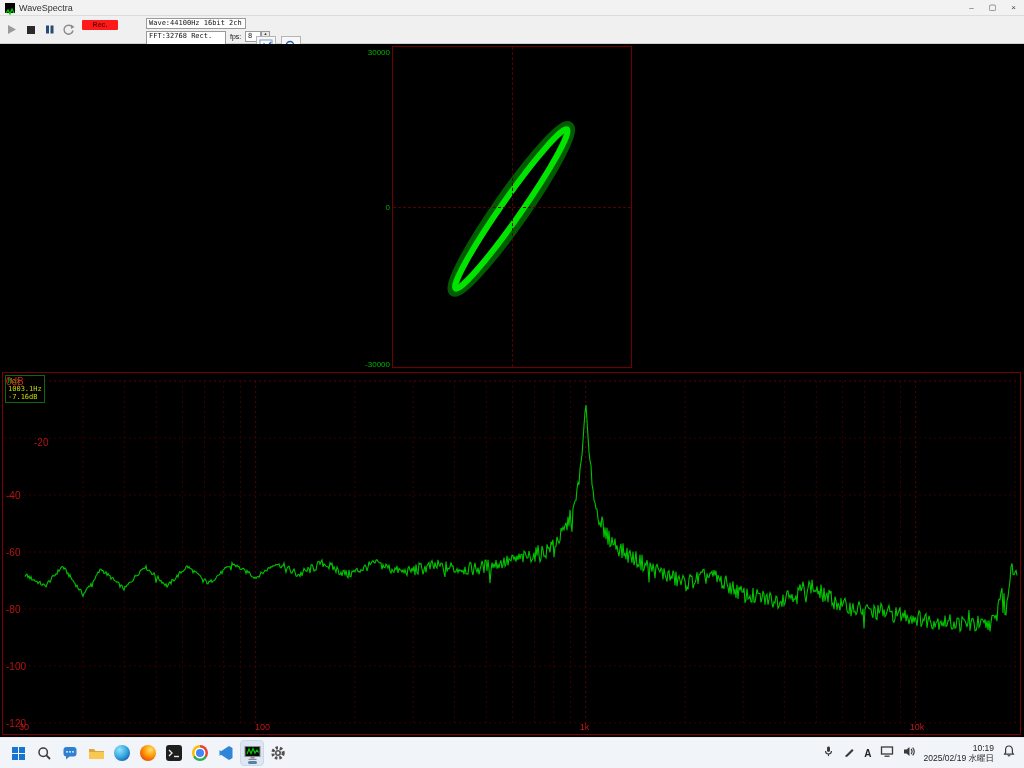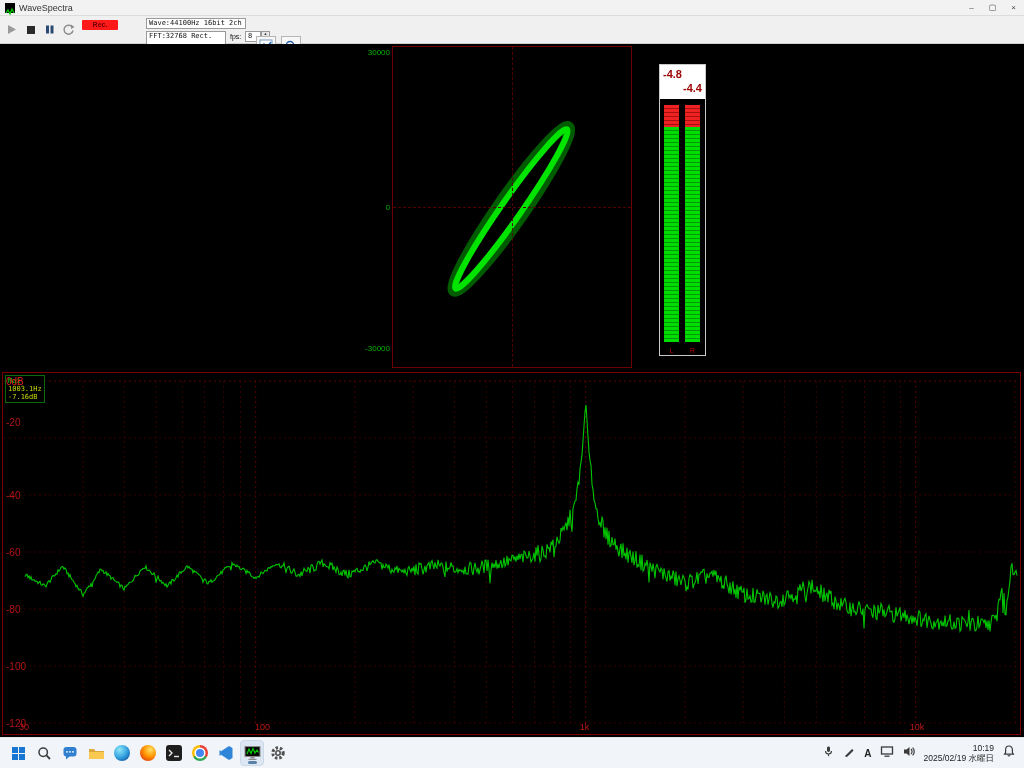--- a/index.html
+++ b/index.html
@@ -24,21 +24,21 @@
 .spin{position:absolute;left:261px;top:15px;width:9px;height:11px;display:flex;flex-direction:column}
 .spin span{flex:1;background:#e8e8e8;border:1px solid #9a9a9a;font-size:4px;line-height:4px;text-align:center;color:#333}
 .icon-btn{position:absolute;top:20px;width:20px;height:20px;background:#f7f7f7;border:1px solid #b5b5b5;display:flex;align-items:center;justify-content:center}
 .b1{left:256px}.b2{left:281px}
 
 .main{position:absolute;left:0;top:44px;width:1024px;height:693px;background:#000}
 .lissa-box{position:absolute;left:392px;top:2px;width:240px;height:322px;border:1px solid #6e0000}
 .lissa-h{position:absolute;left:0;right:0;top:50%;border-top:1px dashed #520000}
 .lissa-v{position:absolute;top:0;bottom:0;left:50%;border-left:1px dashed #520000}
 .lissa-label{position:absolute;width:42px;text-align:right;left:348px;font-size:8px;color:#00b400}
-.ll-top{top:4px}.ll-mid{top:159px}.ll-bot{top:300px}
+.ll-top{top:4px}.ll-mid{top:159px}.ll-bot{top:316px}
 
 .meter-panel{position:absolute;left:659px;top:20px;width:47px;height:292px;border:1px solid #c9c9c9;background:#000}
 .meter-readout{position:absolute;left:0;top:0;right:0;height:34px;background:#fff;color:#9c0000;font-size:11px;font-weight:bold;line-height:14px;padding:2px 3px 0}
 .mr-left{text-align:left}.mr-right{text-align:right}
 .meter-bars{position:absolute;left:0;right:0;top:40px;bottom:13px}
 .mbar{position:absolute;top:0;bottom:0;width:15px}
 .mbar.l{left:4px}.mbar.r{left:25px}
 .mzone-red{position:absolute;left:0;right:0;top:0;height:22px;background:repeating-linear-gradient(to bottom,#ee2222 0 3px,#a80f0f 3px 4px)}
 .mzone-green{position:absolute;left:0;right:0;top:22px;bottom:0;background:repeating-linear-gradient(to bottom,#00dd00 0 3px,#00990a 3px 4px)}
 .mlabel{position:absolute;bottom:1px;width:15px;text-align:center;font-size:7px;color:#b40000}
@@ -138,38 +138,20 @@
 
   <div class="lissa-box">
     <div class="lissa-h"></div>
     <div class="lissa-v"></div>
     <svg width="238" height="320" viewBox="0 0 240 322">
         <ellipse cx="119.28" cy="162.932" rx="13" ry="101" transform="rotate(35 119.28 162.932)" fill="none" stroke="#015c01" stroke-width="11"></ellipse>
         <ellipse cx="119.28" cy="162.932" rx="10" ry="98" transform="rotate(35 119.28 162.932)" fill="none" stroke="#00e400" stroke-width="6"></ellipse>
       </svg>
   </div>
 
-  <div class="meter-panel">
-    <div class="meter-readout">
-      <div class="mr-left">-4.8</div>
-      <div class="mr-right">-4.4</div>
-    </div>
-    <div class="meter-bars">
-      <div class="mbar l">
-        <div class="mzone-red"></div>
-        <div class="mzone-green"></div>
-      </div>
-      <div class="mbar r">
-        <div class="mzone-red"></div>
-        <div class="mzone-green"></div>
-      </div>
-    </div>
-    <span class="mlabel ml-l">L</span>
-    <span class="mlabel ml-r">R</span>
-  </div>
 
   <div class="spectrum-panel">
     <svg width="1017" height="361" viewBox="0 0 1017 361">
         <line x1="1" y1="8" x2="1016" y2="8" stroke="#5c0000" stroke-dasharray="2 3"></line>
         <line x1="1" y1="65" x2="1016" y2="65" stroke="#380000" stroke-dasharray="2 3"></line>
         <line x1="1" y1="122" x2="1016" y2="122" stroke="#380000" stroke-dasharray="2 3"></line>
         <line x1="1" y1="179" x2="1016" y2="179" stroke="#380000" stroke-dasharray="2 3"></line>
         <line x1="1" y1="236" x2="1016" y2="236" stroke="#380000" stroke-dasharray="2 3"></line>
         <line x1="1" y1="293" x2="1016" y2="293" stroke="#380000" stroke-dasharray="2 3"></line>
         <line x1="1" y1="350" x2="1016" y2="350" stroke="#380000" stroke-dasharray="2 3"></line>
@@ -201,21 +183,21 @@
         <line x1="582.6601014308862" y1="8" x2="582.6601014308862" y2="350" stroke="#5c0000" stroke-dasharray="2 3"></line>
         <line x1="912.6601014308862" y1="8" x2="912.6601014308862" y2="350" stroke="#5c0000" stroke-dasharray="2 3"></line>
         <polyline points="22,203.6 23,201.9 24,201.2 25,204.6 26,203.0 27,206.0 28,203.6 29,207.1 30,207.0 31,206.7 32,208.0 33,208.4 34,208.3 35,210.7 36,209.2 37,208.5 38,211.9 39,212.4 40,210.9 41,211.2 42,212.6 43,213.8 44,211.0 45,208.6 46,207.7 47,209.2 48,206.7 49,203.4 50,202.5 51,203.1 52,202.5 53,200.8 54,201.3 55,196.8 56,198.2 57,196.8 58,194.6 59,193.6 60,193.7 61,196.1 62,194.8 63,196.2 64,200.8 65,200.0 66,203.8 67,201.6 68,204.8 69,206.7 70,207.3 71,209.3 72,210.6 73,213.8 74,212.3 75,215.3 76,217.1 77,216.2 78,216.9 79,221.1 80,223.2 81,220.4 82,219.5 83,217.0 84,215.1 85,214.3 86,212.9 87,213.4 88,210.6 89,214.1 90,208.9 91,207.1 92,206.0 93,202.8 94,201.2 95,199.1 96,199.6 97,196.2 98,196.3 99,197.8 100,197.4 101,200.5 102,200.1 103,198.8 104,202.4 105,200.4 106,202.3 107,202.7 108,206.3 109,204.8 110,204.6 111,206.9 112,207.9 113,208.4 114,209.3 115,208.8 116,209.8 117,214.2 118,211.9 119,212.4 120,215.6 121,217.2 122,213.3 123,213.8 124,212.1 125,211.5 126,209.7 127,209.2 128,209.2 129,208.6 130,207.8 131,205.5 132,202.4 133,203.1 134,202.5 135,202.4 136,201.3 137,198.0 138,197.0 139,196.5 140,195.5 141,195.4 142,195.4 143,192.8 144,197.3 145,197.5 146,197.1 147,198.2 148,199.6 149,201.5 150,201.2 151,199.9 152,202.6 153,209.7 154,205.5 155,203.2 156,206.6 157,208.1 158,207.6 159,210.3 160,209.3 161,210.8 162,212.6 163,210.9 164,214.1 165,212.4 166,210.0 167,208.8 168,211.0 169,206.6 170,206.6 171,208.0 172,206.8 173,204.8 174,202.3 175,204.0 176,200.1 177,198.7 178,200.2 179,198.5 180,198.5 181,197.3 182,196.4 183,193.5 184,192.8 185,194.9 186,193.6 187,195.5 188,195.8 189,196.2 190,199.8 191,197.6 192,199.0 193,198.6 194,199.8 195,200.7 196,201.8 197,202.3 198,204.0 199,205.5 200,209.2 201,206.7 202,205.9 203,207.4 204,210.7 205,210.8 206,208.4 207,208.6 208,206.7 209,209.2 210,208.1 211,207.5 212,206.8 213,205.1 214,203.1 215,202.3 216,202.0 217,201.1 218,198.2 219,200.6 220,197.0 221,196.4 222,194.6 223,194.6 224,193.5 225,193.7 226,193.7 227,193.4 228,197.3 229,189.7 230,191.9 231,191.0 232,192.4 233,193.8 234,192.0 235,193.7 236,193.4 237,196.1 238,196.6 239,196.0 240,195.1 241,195.9 242,197.2 243,200.4 244,197.4 245,199.7 246,198.6 247,200.3 248,202.9 249,203.7 250,204.0 251,205.3 252,204.2 253,205.5 254,203.8 255,203.3 256,204.3 257,202.1 258,198.9 259,199.8 260,200.6 261,199.0 262,197.2 263,197.7 264,198.0 265,194.9 266,194.7 267,195.3 268,193.6 269,193.8 270,192.6 271,193.0 272,192.6 273,191.4 274,191.9 275,191.6 276,190.9 277,193.9 278,194.9 279,192.9 280,192.9 281,190.0 282,195.5 283,199.3 284,195.4 285,193.6 286,193.3 287,196.7 288,199.9 289,200.1 290,197.6 291,196.0 292,199.1 293,203.0 294,203.3 295,201.8 296,201.4 297,203.3 298,198.7 299,202.9 300,199.2 301,195.4 302,196.9 303,198.0 304,198.5 305,194.4 306,195.3 307,200.2 308,191.9 309,191.6 310,193.8 311,198.1 312,197.0 313,197.2 314,191.3 315,188.4 316,188.3 317,191.2 318,188.7 319,186.9 320,193.9 321,190.8 322,191.9 323,193.1 324,193.7 325,193.8 326,195.7 327,189.7 328,191.6 329,190.2 330,197.2 331,193.8 332,196.3 333,199.3 334,194.0 335,196.1 336,201.4 337,201.6 338,199.1 339,202.9 340,197.8 341,197.2 342,202.3 343,197.2 344,203.3 345,204.7 346,196.9 347,203.7 348,203.7 349,198.1 350,198.7 351,197.5 352,198.9 353,196.0 354,195.4 355,198.6 356,198.4 357,199.3 358,196.7 359,197.4 360,197.5 361,193.2 362,192.0 363,193.7 364,197.9 365,194.3 366,188.5 367,191.7 368,190.6 369,188.6 370,187.6 371,189.6 372,190.1 373,187.2 374,186.7 375,188.3 376,189.2 377,189.9 378,190.0 379,196.3 380,191.6 381,194.5 382,194.6 383,191.1 384,192.6 385,195.1 386,191.6 387,198.3 388,200.1 389,196.3 390,198.3 391,199.2 392,194.9 393,196.5 394,192.8 395,200.0 396,195.5 397,196.7 398,197.2 399,199.1 400,196.9 401,199.8 402,196.5 403,200.3 404,202.3 405,195.2 406,193.6 407,197.1 408,199.1 409,194.8 410,198.4 411,193.2 412,202.3 413,191.2 414,199.8 415,201.1 416,189.9 417,191.1 418,190.6 419,196.0 420,201.4 421,197.1 422,192.8 423,199.5 424,192.7 425,191.1 426,189.5 427,196.2 428,189.4 429,187.5 430,192.1 431,195.8 432,189.3 433,193.6 434,195.1 435,186.9 436,191.8 437,193.1 438,190.1 439,190.3 440,194.2 441,199.6 442,204.0 443,188.6 444,198.6 445,195.2 446,195.7 447,194.2 448,189.4 449,193.1 450,192.9 451,198.7 452,199.3 453,198.5 454,195.6 455,199.6 456,196.5 457,197.9 458,197.1 459,198.9 460,197.3 461,201.3 462,193.7 463,200.8 464,200.9 465,201.1 466,192.8 467,189.2 468,190.2 469,198.7 470,202.0 471,194.6 472,189.8 473,196.1 474,199.2 475,194.6 476,201.3 477,196.7 478,193.0 479,187.9 480,191.9 481,200.0 482,187.2 483,187.1 484,197.9 485,186.7 486,196.3 487,210.3 488,197.2 489,189.5 490,194.9 491,190.6 492,194.5 493,187.0 494,195.6 495,191.6 496,195.0 497,190.2 498,187.2 499,195.2 500,191.9 501,184.6 502,193.3 503,191.1 504,182.7 505,192.3 506,185.6 507,186.8 508,187.8 509,182.2 510,182.5 511,186.6 512,183.5 513,188.7 514,182.6 515,186.8 516,180.6 517,186.1 518,181.5 519,181.4 520,189.1 521,178.1 522,179.1 523,182.5 524,185.1 525,184.8 526,178.1 527,183.0 528,189.0 529,186.9 530,185.3 531,179.5 532,188.6 533,174.2 534,182.7 535,172.2 536,181.9 537,188.7 538,186.2 539,173.1 540,176.8 541,183.5 542,183.0 543,184.8 544,171.4 545,174.8 546,174.7 547,179.3 548,168.8 549,171.3 550,166.7 551,184.1 552,173.8 553,173.1 554,163.9 555,167.6 556,170.2 557,167.7 558,155.0 559,157.6 560,154.1 561,156.8 562,152.4 563,149.6 564,157.1 565,143.8 566,153.1 567,136.7 568,150.7 569,158.8 570,135.6 571,131.4 572,128.1 573,127.4 574,115.7 575,109.3 576,111.7 577,95.8 578,88.9 579,81.9 580,67.7 581,52.7 582,39.0 583,32.1 584,47.8 585,63.4 586,78.9 587,87.5 588,92.2 589,111.5 590,116.3 591,127.1 592,129.8 593,135.7 594,135.9 595,145.8 596,151.6 597,149.6 598,154.5 599,143.5 600,148.0 601,164.5 602,154.2 603,166.3 604,154.9 605,171.6 606,157.8 607,173.5 608,172.6 609,164.1 610,171.6 611,171.9 612,165.6 613,176.7 614,172.4 615,178.9 616,183.3 617,175.2 618,170.8 619,184.9 620,170.2 621,183.1 622,179.9 623,186.4 624,174.7 625,189.6 626,179.7 627,177.8 628,183.6 629,189.8 630,178.6 631,192.1 632,188.1 633,178.2 634,194.5 635,191.9 636,193.3 637,181.6 638,197.3 639,181.9 640,198.1 641,196.6 642,190.4 643,192.3 644,187.0 645,193.9 646,209.4 647,189.6 648,193.1 649,198.7 650,190.5 651,197.0 652,205.1 653,193.5 654,191.4 655,194.7 656,197.3 657,199.0 658,195.1 659,196.9 660,206.5 661,195.4 662,201.4 663,205.1 664,208.7 665,198.7 666,197.7 667,207.6 668,203.2 669,205.9 670,197.6 671,200.7 672,212.5 673,198.5 674,213.3 675,205.5 676,202.9 677,207.3 678,211.9 679,206.4 680,202.5 681,204.8 682,207.7 683,218.1 684,213.9 685,216.5 686,205.6 687,201.7 688,203.4 689,203.2 690,215.3 691,211.6 692,209.8 693,206.4 694,199.1 695,211.0 696,201.3 697,201.3 698,198.8 699,199.4 700,196.6 701,196.2 702,204.2 703,210.6 704,200.3 705,204.3 706,204.4 707,200.1 708,200.1 709,198.4 710,203.6 711,197.1 712,202.5 713,197.7 714,209.1 715,202.1 716,205.2 717,208.0 718,202.8 719,215.4 720,212.8 721,215.7 722,205.6 723,202.6 724,211.0 725,214.1 726,220.5 727,209.6 728,221.5 729,214.8 730,208.3 731,221.4 732,215.8 733,224.9 734,211.8 735,225.9 736,213.8 737,217.4 738,212.9 739,219.0 740,219.2 741,214.8 742,229.8 743,226.8 744,215.6 745,226.0 746,225.3 747,222.9 748,228.9 749,229.0 750,215.1 751,229.1 752,229.1 753,223.1 754,216.3 755,220.2 756,220.5 757,220.3 758,229.4 759,225.5 760,217.9 761,221.1 762,231.8 763,223.0 764,221.2 765,231.6 766,226.4 767,219.7 768,221.8 769,230.3 770,234.5 771,228.8 772,230.0 773,223.2 774,224.1 775,235.3 776,233.6 777,229.0 778,228.5 779,233.8 780,221.5 781,232.4 782,230.4 783,223.9 784,218.1 785,217.9 786,224.7 787,222.3 788,225.4 789,221.1 790,229.0 791,225.9 792,226.2 793,222.3 794,231.3 795,215.0 796,216.7 797,211.3 798,218.0 799,215.3 800,208.6 801,214.2 802,224.0 803,229.3 804,220.1 805,215.0 806,208.5 807,211.0 808,220.5 809,206.8 810,216.3 811,218.7 812,217.6 813,218.4 814,213.3 815,221.2 816,217.7 817,225.3 818,211.5 819,222.2 820,228.9 821,214.7 822,228.1 823,222.6 824,219.8 825,229.3 826,216.9 827,220.2 828,218.0 829,232.1 830,230.2 831,236.2 832,223.6 833,227.3 834,236.9 835,229.8 836,232.8 837,237.4 838,225.0 839,233.7 840,230.5 841,227.3 842,225.3 843,229.4 844,237.8 845,239.9 846,240.2 847,229.5 848,243.2 849,236.1 850,230.2 851,239.0 852,238.3 853,241.5 854,239.5 855,232.6 856,228.4 857,232.1 858,239.7 859,241.3 860,235.5 861,255.4 862,236.3 863,232.9 864,231.7 865,234.0 866,235.3 867,236.0 868,236.0 869,242.0 870,244.8 871,232.5 872,234.6 873,245.6 874,246.5 875,232.0 876,240.4 877,237.9 878,230.4 879,232.6 880,243.2 881,236.4 882,243.6 883,242.2 884,238.5 885,235.0 886,232.5 887,238.7 888,238.7 889,238.2 890,248.2 891,249.2 892,246.0 893,234.2 894,243.3 895,240.4 896,237.5 897,234.4 898,248.1 899,243.7 900,239.7 901,245.0 902,237.0 903,248.5 904,241.7 905,245.6 906,251.2 907,245.4 908,243.3 909,250.7 910,242.9 911,249.3 912,244.1 913,247.2 914,252.9 915,242.6 916,237.8 917,239.3 918,253.7 919,251.4 920,245.8 921,247.7 922,242.4 923,240.8 924,254.8 925,247.6 926,242.9 927,247.0 928,250.4 929,255.2 930,255.9 931,248.1 932,254.3 933,250.0 934,248.5 935,245.5 936,256.7 937,249.4 938,248.1 939,253.2 940,249.5 941,253.4 942,242.6 943,253.5 944,252.7 945,247.8 946,247.6 947,241.4 948,253.5 949,256.1 950,255.5 951,248.6 952,255.2 953,254.5 954,245.2 955,245.1 956,246.3 957,258.2 958,256.5 959,243.8 960,245.3 961,246.3 962,247.8 963,250.5 964,254.0 965,249.1 966,237.1 967,257.8 968,249.5 969,245.4 970,245.7 971,249.7 972,257.9 973,257.6 974,253.6 975,242.9 976,254.3 977,252.4 978,246.2 979,246.1 980,247.2 981,249.6 982,246.3 983,254.9 984,247.7 985,256.9 986,247.2 987,258.4 988,249.3 989,242.4 990,242.2 991,242.6 992,245.3 993,241.9 994,248.2 995,231.5 996,226.2 997,226.7 998,218.8 999,215.2 1000,240.0 1001,220.3 1002,241.6 1003,241.9 1004,227.6 1005,224.0 1006,215.3 1007,207.7 1008,193.5 1009,190.4 1010,201.5 1011,201.6 1012,199.3 1013,197.6 1014,202.5" fill="none" stroke="#00c400" stroke-width="1.1"></polyline>
       </svg>
     <div class="sp-readout">
       <div class="t">Max</div>
       <div class="v">1003.1Hz</div>
       <div class="v">-7.16dB</div>
     </div>
   <span class="ytick" style="top: 3px; color: rgb(228, 32, 32);">0dB</span>
-      <span class="ytick" style="top: 44px; color: rgb(180, 20, 20);">-20</span>
+      <span class="ytick" style="top: 64px; color: rgb(180, 20, 20); margin-left: 28px;">-20</span>
       <span class="ytick" style="top: 117px; color: rgb(180, 20, 20);">-40</span>
       <span class="ytick" style="top: 174px; color: rgb(180, 20, 20);">-60</span>
       <span class="ytick" style="top: 231px; color: rgb(180, 20, 20);">-80</span>
       <span class="ytick" style="top: 288px; color: rgb(180, 20, 20);">-100</span>
       <span class="ytick" style="top: 345px; color: rgb(180, 20, 20);">-120</span>
       <span class="xtick" style="left: 16px;">30</span>
       <span class="xtick" style="left: 252px;">100</span>
       <span class="xtick" style="left: 576.66px; margin-top: 14px;">1k</span>
       <span class="xtick" style="left: 906.66px;">10k</span>
     </div>

